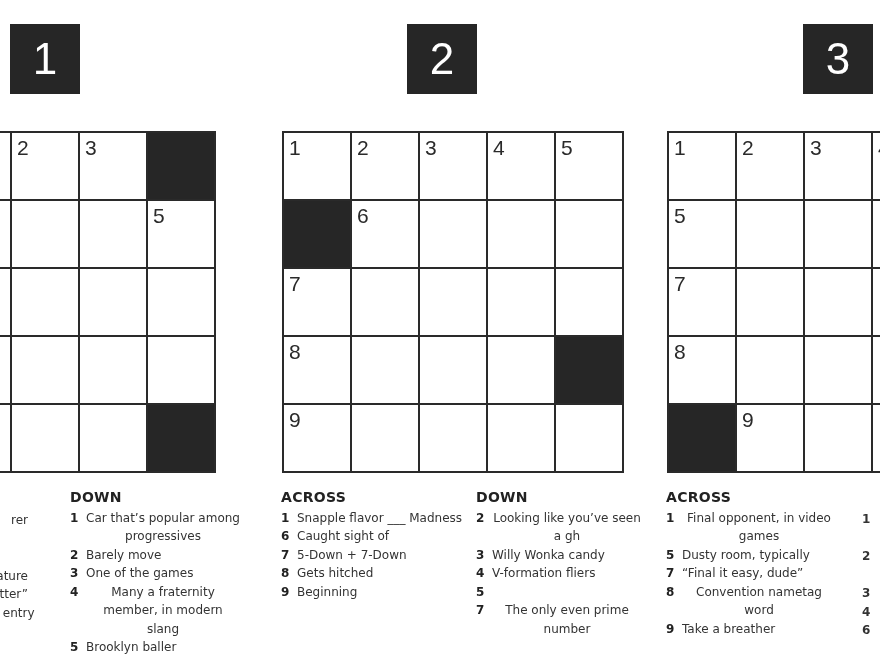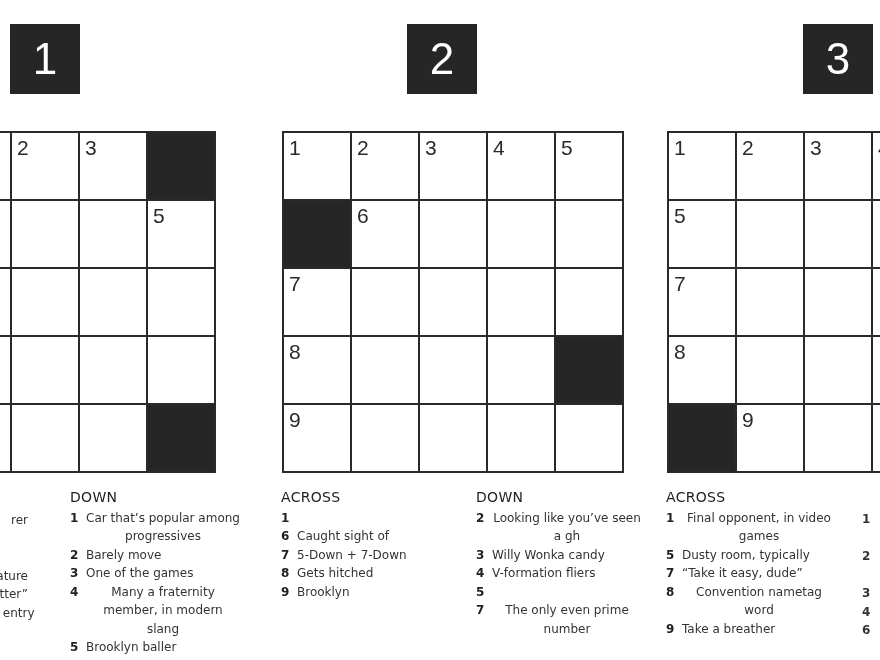--- a/index.html
+++ b/index.html
@@ -9,21 +9,21 @@
            display:flex; align-items:center; justify-content:center;
            font-family:"Liberation Sans", sans-serif; font-size:44px; }
   .grid { position:absolute; border-left:2px solid #2a2a2a; border-top:2px solid #2a2a2a; }
   .row { display:flex; }
   .cell { width:66px; height:66px; border-right:2px solid #2a2a2a; border-bottom:2px solid #2a2a2a;
           position:relative; background:#fff; }
   .cell.black { background:#262626; }
   .cell .num { position:absolute; left:5px; top:3px; font-family:"Liberation Sans", sans-serif;
                font-size:21px; color:#2a2a2a; }
   .clues { position:absolute; font-size:12px; line-height:18.5px; color:#333; }
-  .clues h3 { margin:0 0 2px 0; font-family:"DejaVu Sans", sans-serif; font-weight:normal;
+  .clues h3 { margin:0 0 2px 0; font-family:"DejaVu Sans", sans-serif; font-weight:bold;
               font-size:14px; color:#222; letter-spacing:0.3px; }
   .clue { display:flex; white-space:nowrap; }
   .clue .n { font-weight:bold; width:16px; flex:none; color:#222; }
   .clue .t { white-space:normal;text-align:center; }
 </style>
 </head>
 <body>
 
 <div class="badge" style="left:10px;top:24px;">
     <span>1</span>
@@ -208,36 +208,37 @@
         <span class="t">Brooklyn baller</span>
       </div>
     </div>
 </div>
 
 <div class="clues" style="left:281px;top:488px;width:190px;">
   <h3>ACROSS</h3>
   <div id="p2-across">
       <div class="clue">
         <span class="n">1</span>
+        <span class="t">Snapple flavor ___ Madness</span>
       </div>
       <div class="clue">
         <span class="n">6</span>
         <span class="t">Caught sight of</span>
       </div>
       <div class="clue">
         <span class="n">7</span>
         <span class="t">5-Down + 7-Down</span>
       </div>
       <div class="clue">
         <span class="n">8</span>
         <span class="t">Gets hitched</span>
       </div>
       <div class="clue">
         <span class="n">9</span>
-        <span class="t">Brooklyn</span>
+        <span class="t">Beginning</span>
       </div>
     </div>
 </div>
 <div class="clues" style="left:476px;top:488px;width:166px;overflow:hidden;">
   <h3>DOWN</h3>
   <div id="p2-down">
       <div class="clue">
         <span class="n">2</span>
         <span class="t">Looking like you’ve seen a gh</span>
       </div>
@@ -265,21 +266,21 @@
       <div class="clue">
         <span class="n">1</span>
         <span class="t">Final opponent, in video games</span>
       </div>
       <div class="clue">
         <span class="n">5</span>
         <span class="t">Dusty room, typically</span>
       </div>
       <div class="clue">
         <span class="n">7</span>
-        <span class="t">“Take it easy, dude”</span>
+        <span class="t">“Final it easy, dude”</span>
       </div>
       <div class="clue">
         <span class="n">8</span>
         <span class="t">Convention nametag word</span>
       </div>
       <div class="clue">
         <span class="n">9</span>
         <span class="t">Take a breather</span>
       </div>
     </div>

